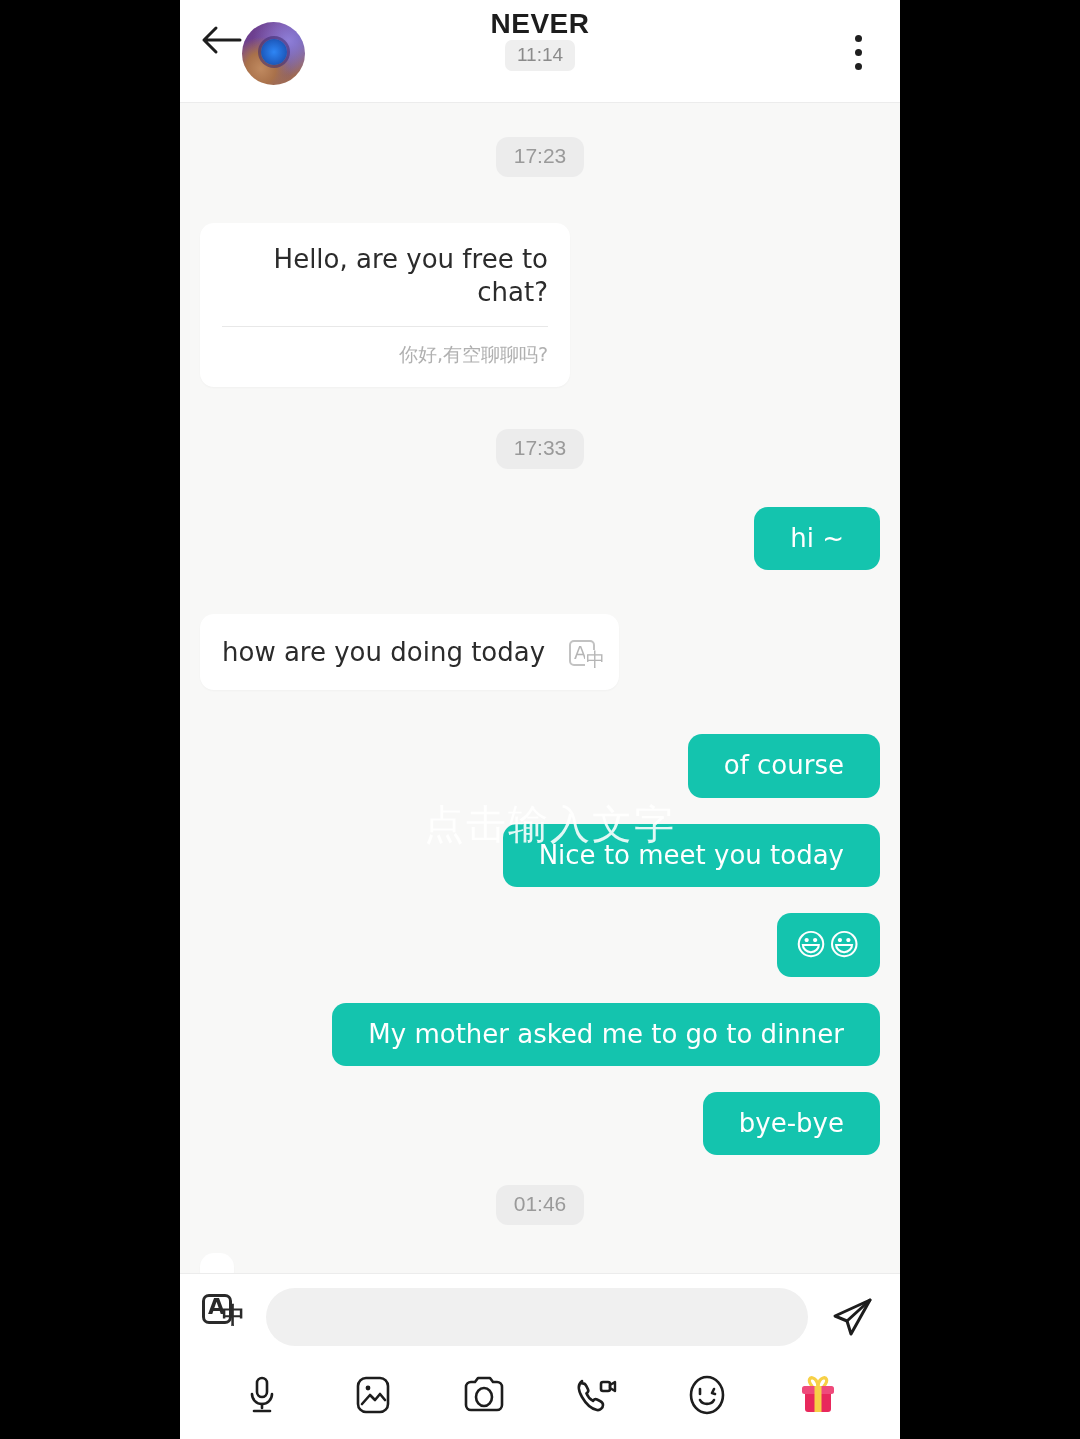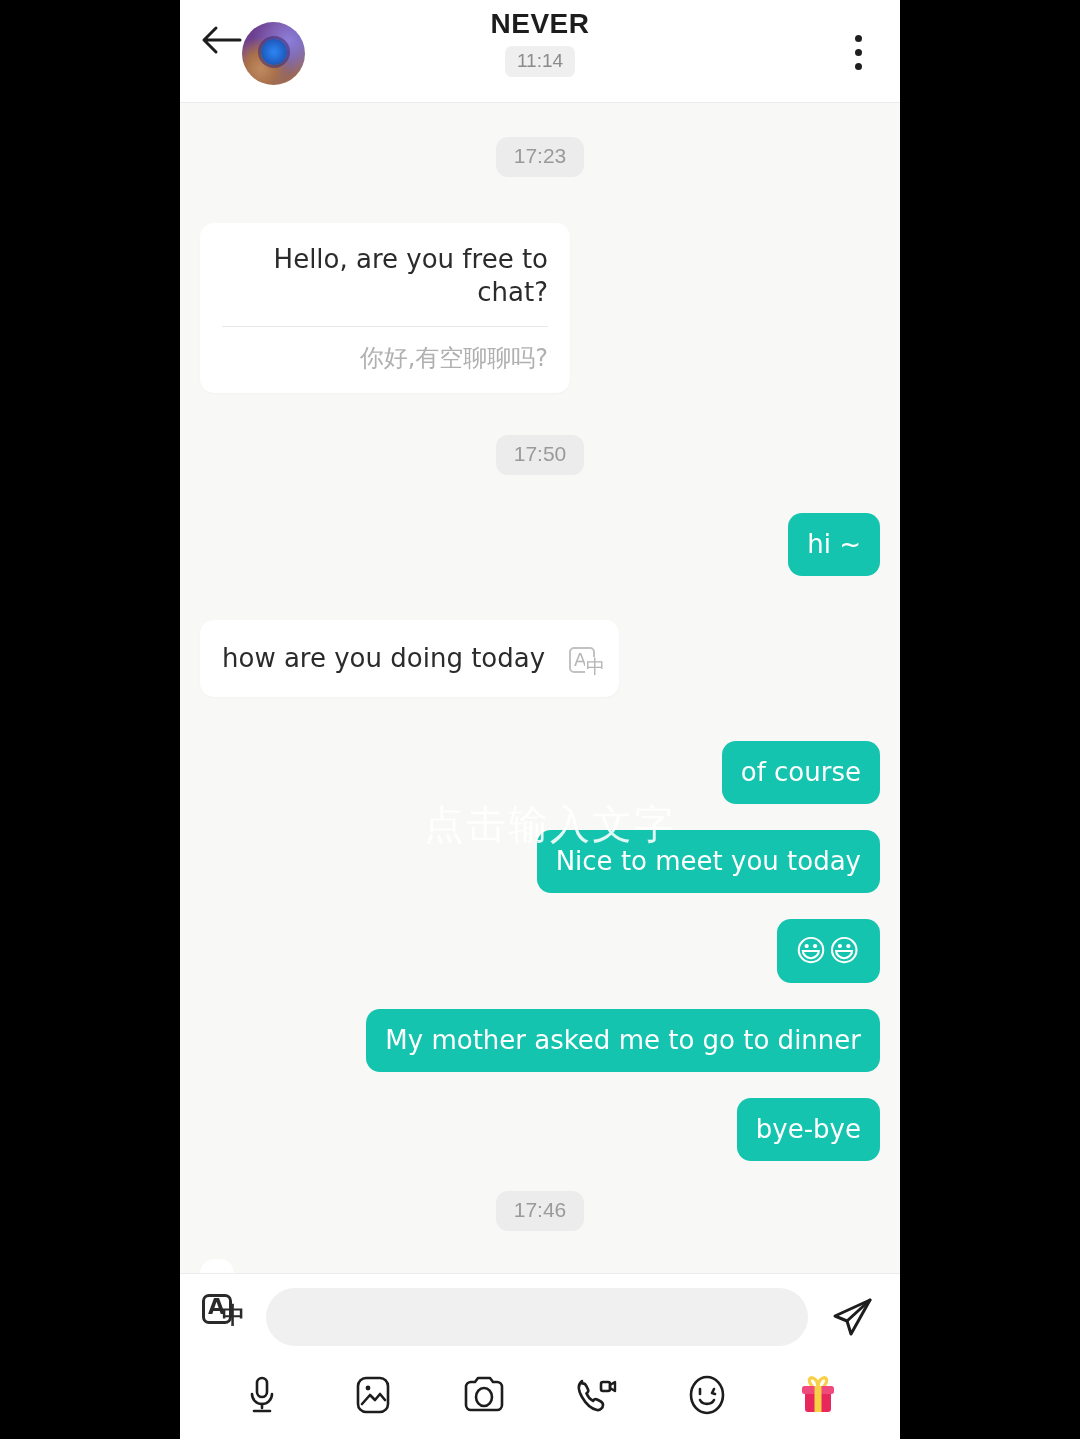--- a/index.html
+++ b/index.html
@@ -47,21 +47,21 @@
   }
   .avatar .ring {
     position: absolute; left: 50%; top: 48%;
     transform: translate(-50%,-50%);
     width: 26px; height: 26px; border-radius: 50%;
     background: radial-gradient(circle, #2e86f5 0%, #1f5fc4 60%, #17408d 100%);
     box-shadow: 0 0 0 3px rgba(60,40,110,.55);
   }
   .header-center {
     position: absolute; left: 0; right: 0; top: 8px;
-    display: flex; flex-direction: column; align-items: center; gap: 6px;
+    display: flex; flex-direction: column; align-items: center; gap: 0;
   }
   .title {
     font-size: 28px; font-weight: 700; color: #1d1d1d; letter-spacing: .5px;
   }
   .time-badge {
     background: #efefef; color: #8b8b8b;
     font-size: 19px; border-radius: 7px;
     padding: 4px 12px 5px;
   }
   .menu-btn {
@@ -103,28 +103,28 @@
     padding: 20px 22px;
     max-width: 560px;
     box-shadow: 0 1px 2px rgba(0,0,0,.03);
   }
   .bubble-in .txt-en {
     font-size: 26px; color: #2b2b2b; line-height: 1.25;
     font-family: "DejaVu Sans", sans-serif;
   }
   .divider { height: 1px; background: #e8e8e8; margin: 18px 0 16px; }
   .bubble-in .txt-cn {
-    font-size: 24px; color: #b0b0b0; line-height: 1.25;
+    font-size: 19px; color: #b0b0b0; line-height: 1.25;
     font-family: "DejaVu Sans", sans-serif;
   }
 
   .bubble-out {
     background: #14c4ae; color: #ffffff;
     border-radius: 14px;
-    padding: 16px 19px;
+    padding: 16px 36px;
     max-width: 560px;
     font-size: 26px; line-height: 1.2;
     font-family: "DejaVu Sans", sans-serif;
   }
   .bubble-out.emoji-only { padding: 14px 18px; font-size: 30px; letter-spacing: 2px; }
 
   .inline-wrap { display: flex; align-items: flex-end; }
 
   
   .tr-icon { position: relative; width: 34px; height: 34px; flex: 0 0 34px; }
@@ -216,21 +216,21 @@
 
       <div class="row left" style="margin-top:46px;text-align:right;">
         <div class="bubble-in" style="width:370px;">
           <div class="txt-en">Hello, are you free to chat?</div>
           <div class="divider"></div>
           <div class="txt-cn">你好,有空聊聊吗?</div>
         </div>
       </div>
 
       <div class="row center" style="margin-top:42px;">
-        <div class="ts">17:50</div>
+        <div class="ts">17:33</div>
       </div>
 
       <div class="row right" style="margin-top:38px;">
         <div class="bubble-out">hi ~</div>
       </div>
 
       <div class="row left" style="margin-top:44px;">
         <div class="bubble-in" style="padding:22px 16px 22px 22px;">
           <div class="inline-wrap">
             <span class="txt-en">how are you doing today</span>
@@ -257,21 +257,21 @@
 
       <div class="row right" style="margin-top:26px;">
         <div class="bubble-out">My mother asked me to go to dinner</div>
       </div>
 
       <div class="row right" style="margin-top:26px;">
         <div class="bubble-out">bye-bye</div>
       </div>
 
       <div class="row center" style="margin-top:30px;">
-        <div class="ts">17:46</div>
+        <div class="ts">01:46</div>
       </div>
 
       <div class="row left" style="margin-top:28px;">
         <div class="bubble-in" style="padding:16px 14px 16px 20px;">
           
         </div>
       </div>
 
     </div>
 

